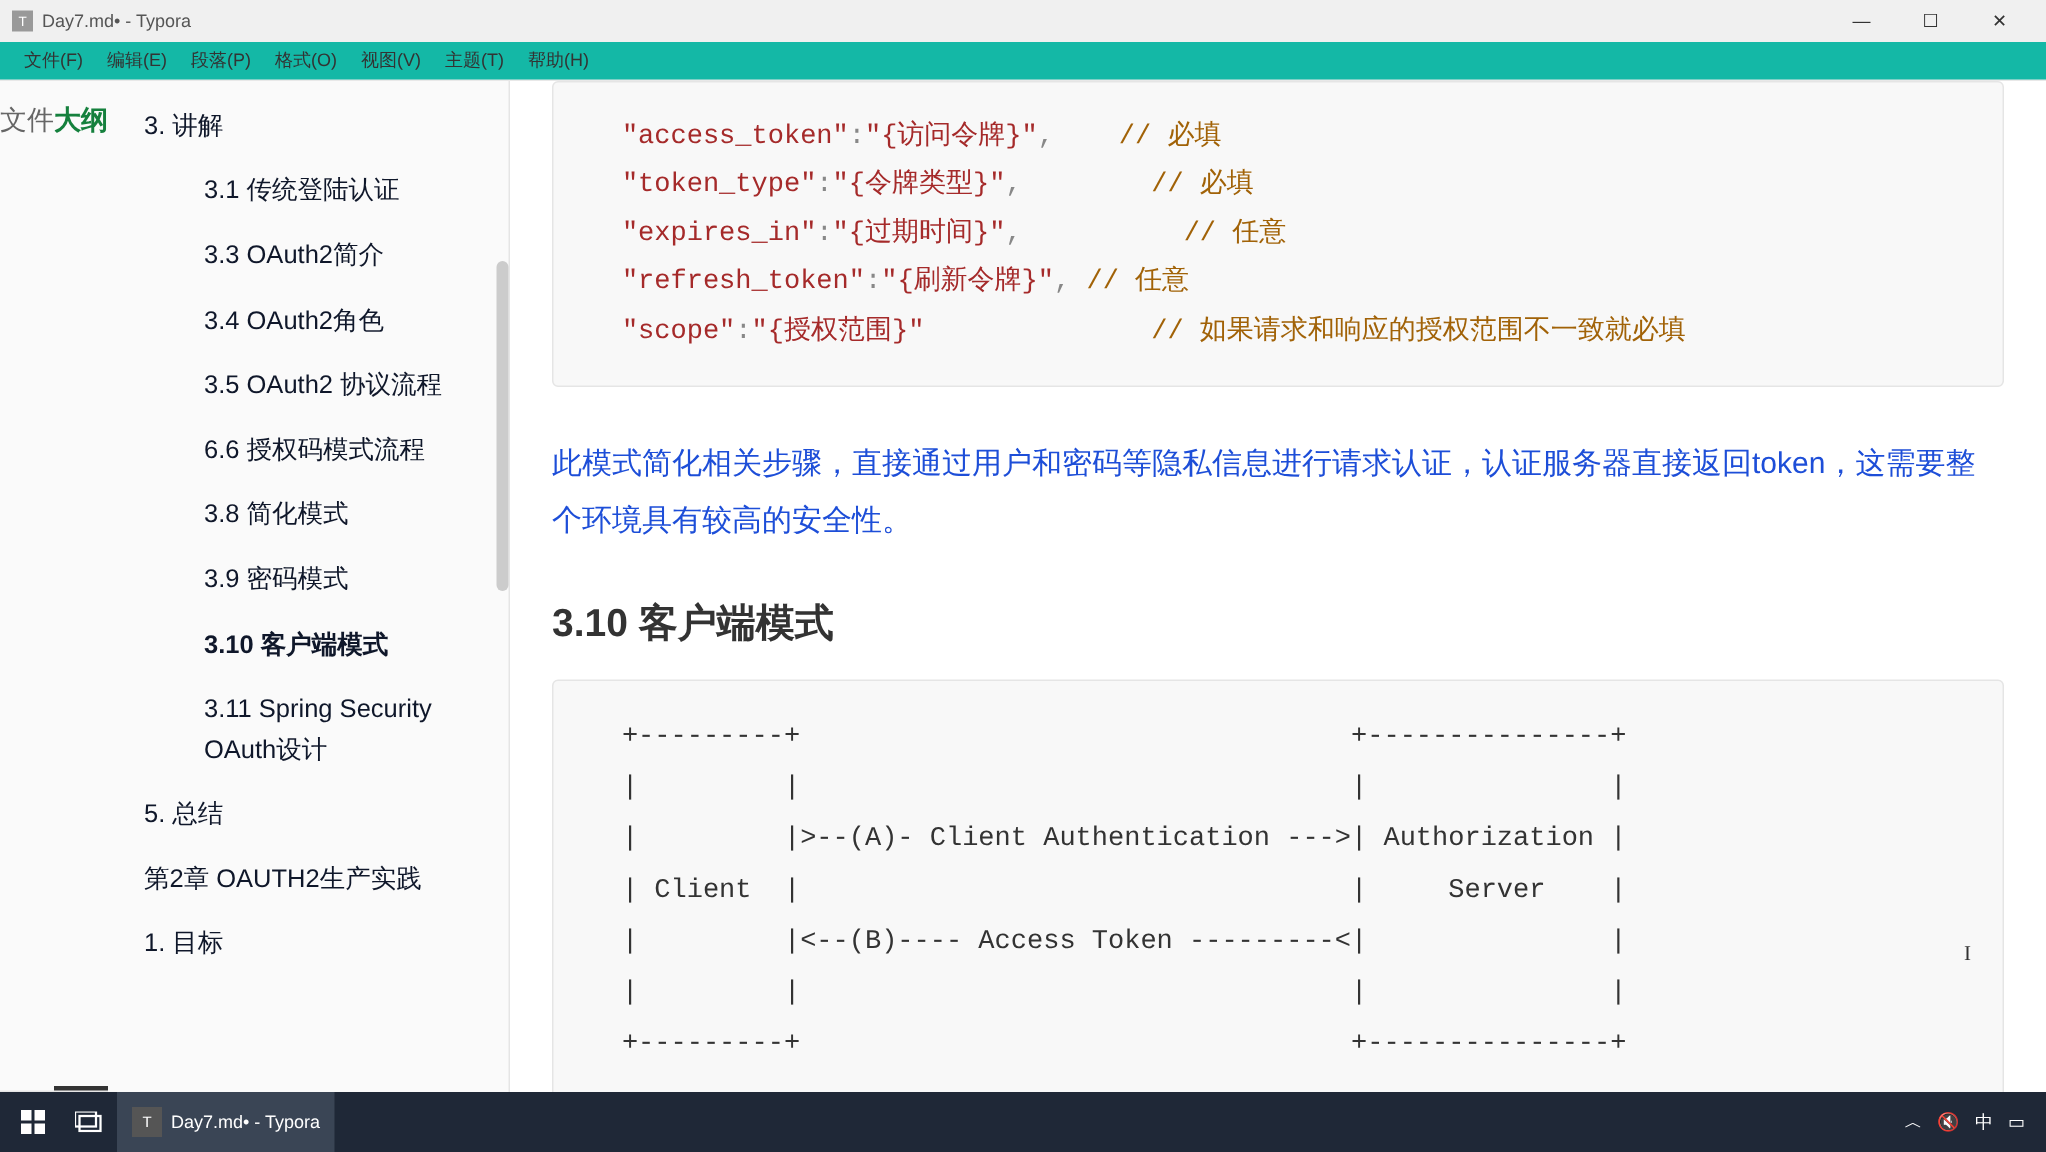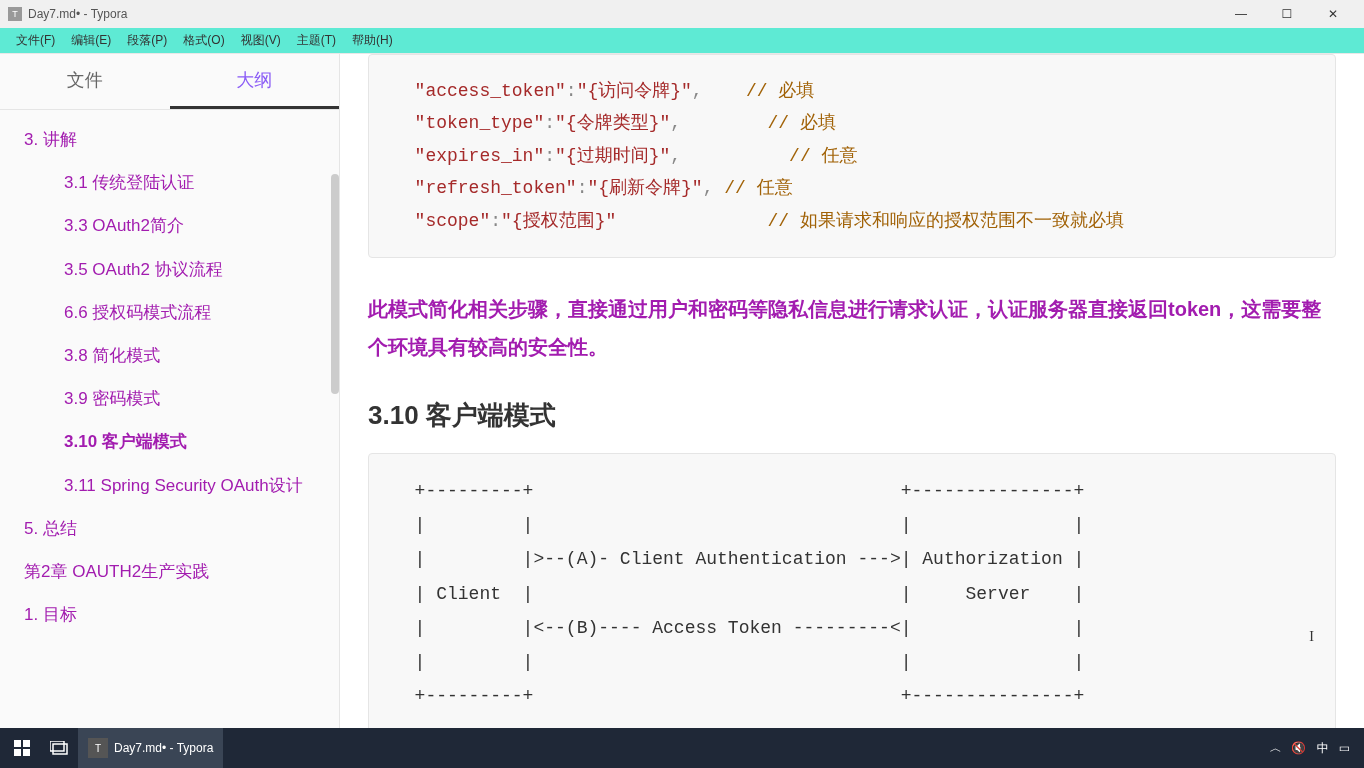--- a/index.html
+++ b/index.html
@@ -6,51 +6,51 @@
 body { font-family: "Microsoft YaHei", "Segoe UI", sans-serif; font-size: 14px; background: #fff; overflow: hidden; width: 1364px; height: 768px; }
 
 
 .title-bar { height: 28px; background: #f0f0f0; display: flex; align-items: center; padding: 0 8px; font-size: 12px; color: #555; }
 .title-bar .app-icon { width: 14px; height: 14px; background: #999; margin-right: 6px; display: flex; align-items: center; justify-content: center; color: #fff; font-size: 9px; }
 .title-bar .title-text { flex: 1; }
 .title-bar .win-controls { display: flex; gap: 0; }
 .title-bar .win-btn { width: 46px; height: 28px; display: flex; align-items: center; justify-content: center; color: #333; font-size: 12px; }
 
 
-.menu-bar { height: 26px; background: #5eead4; display: flex; align-items: center; padding: 0 8px; border-bottom: 1px solid #e8e8e8; font-size: 12px; }
+.menu-bar { height: 26px; background: #14b8a6; display: flex; align-items: center; padding: 0 8px; border-bottom: 1px solid #e8e8e8; font-size: 12px; }
 .menu-bar .menu-item { padding: 4px 8px; color: #333; cursor: pointer; }
 
 
 .main { display: flex; height: calc(768px - 28px - 26px - 40px); }
 
 
-.sidebar { width: 340px; background: #fafafa; border-right: 1px solid #e5e5e5; display: flex; flex-direction: column; position: relative; }
+.sidebar { width: 340px; background: #fafafa; border-right: 1px solid #e5e5e5; display: flex; position: relative; }
 .sidebar-tabs { display: flex; border-bottom: 1px solid #e5e5e5; }
 .sidebar-tab { flex: 1; text-align: center; padding: 14px 0; font-size: 18px; color: #666; cursor: pointer; }
-.sidebar-tab.active { color: #8b5cf6; font-weight: 400; border-bottom: 3px solid #333; }
+.sidebar-tab.active { color: #15803d; font-weight: 700; border-bottom: 3px solid #333; }
 
 .outline { flex: 1; overflow-y: auto; padding: 8px 0; }
-.outline-item { padding: 8px 16px; font-size: 17px; color: #a21caf; cursor: pointer; line-height: 1.6; }
+.outline-item { padding: 8px 16px; font-size: 17px; color: #0f172a; cursor: pointer; line-height: 1.6; }
 .outline-item.lvl-0 { padding-left: 24px; }
 .outline-item.lvl-1 { padding-left: 64px; }
 .outline-item.active { font-weight: 700; }
 
 .sidebar-scroll { position: absolute; right: 0; top: 120px; width: 8px; height: 220px; background: #ccc; border-radius: 4px; }
 
 
 .content { flex: 1; overflow-y: auto; padding: 0 28px; position: relative; }
 
 .code-block { background: #f8f8f8; border: 1px solid #e5e5e5; border-radius: 4px; padding: 20px 24px; margin-bottom: 32px; font-family: Consolas, "Courier New", monospace; font-size: 18px; line-height: 1.8; }
 .code-line { white-space: pre; }
 .tok-key { color: #a52a2a; }
 .tok-str { color: #a52a2a; }
 .tok-punct { color: #888; }
 .tok-comment { color: #a16207; }
 
-.para { font-size: 20px; line-height: 1.9; color: #a21caf; margin: 24px 0 32px; font-weight: bold; }
+.para { font-size: 20px; line-height: 1.9; color: #1d4ed8; margin: 24px 0 32px; }
 
 .heading { font-size: 26px; font-weight: 700; color: #333; margin: 24px 0 20px; }
 
 .diagram-block { background: #f8f8f8; border: 1px solid #e5e5e5; border-radius: 4px; padding: 20px 24px; font-family: Consolas, "Courier New", monospace; font-size: 18px; line-height: 1.9; white-space: pre; color: #333; }
 
 .cursor-mark { position: absolute; right: 50px; top: 575px; font-family: serif; color: #333; }
 
 
 .bottom-bar { height: 40px; background: #fafafa; border-top: 1px solid #e5e5e5; display: flex; align-items: center; padding: 0 16px; font-size: 14px; color: #888; }
 .bottom-bar .bb-left { display: flex; gap: 16px; align-items: center; }
@@ -91,20 +91,21 @@
 
   <div class="sidebar">
     <div class="sidebar-tabs">
       <div class="sidebar-tab">文件</div>
       <div class="sidebar-tab active">大纲</div>
     </div>
     <div class="outline" id="outline-list">
         <div class="outline-item lvl-0">3. 讲解</div>
         <div class="outline-item lvl-1">3.1 传统登陆认证</div>
         <div class="outline-item lvl-1">3.3 OAuth2简介</div>
+        <div class="outline-item lvl-1">3.4 OAuth2角色</div>
         <div class="outline-item lvl-1">3.5 OAuth2 协议流程</div>
         <div class="outline-item lvl-1">6.6 授权码模式流程</div>
         <div class="outline-item lvl-1">3.8 简化模式</div>
         <div class="outline-item lvl-1">3.9 密码模式</div>
         <div class="outline-item lvl-1 active">3.10 客户端模式</div>
         <div class="outline-item lvl-1">3.11 Spring Security OAuth设计</div>
         <div class="outline-item lvl-0">5. 总结</div>
         <div class="outline-item lvl-0">第2章 OAUTH2生产实践</div>
         <div class="outline-item lvl-0">1. 目标</div>
       </div>

